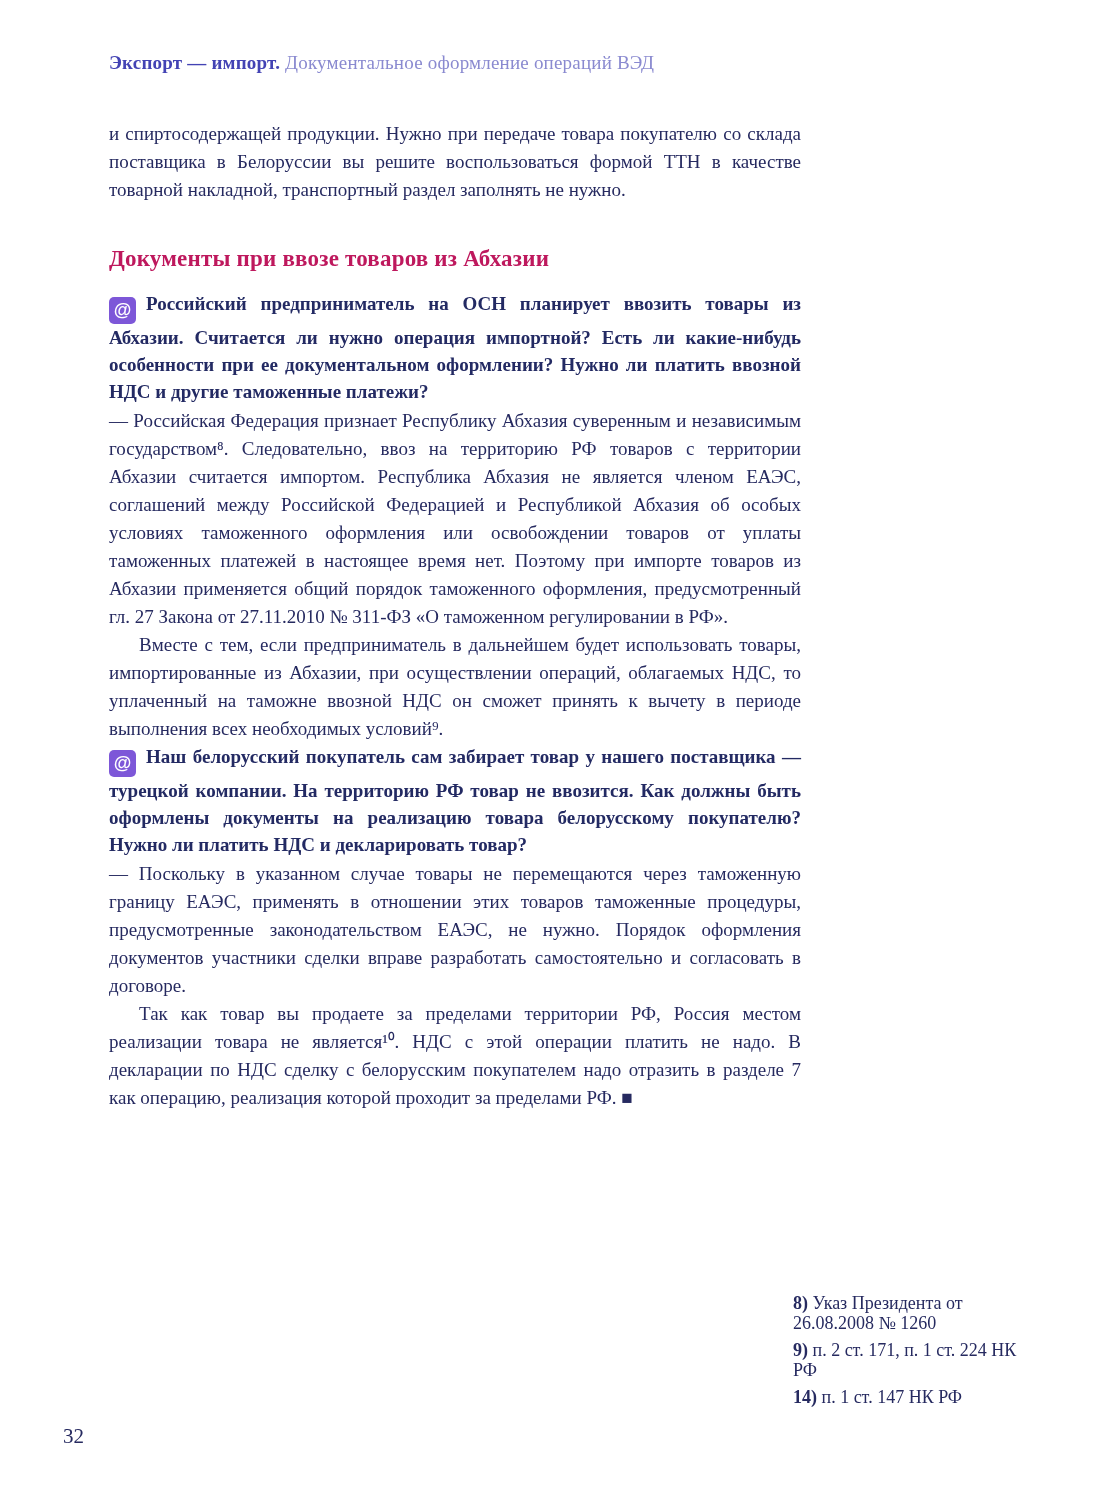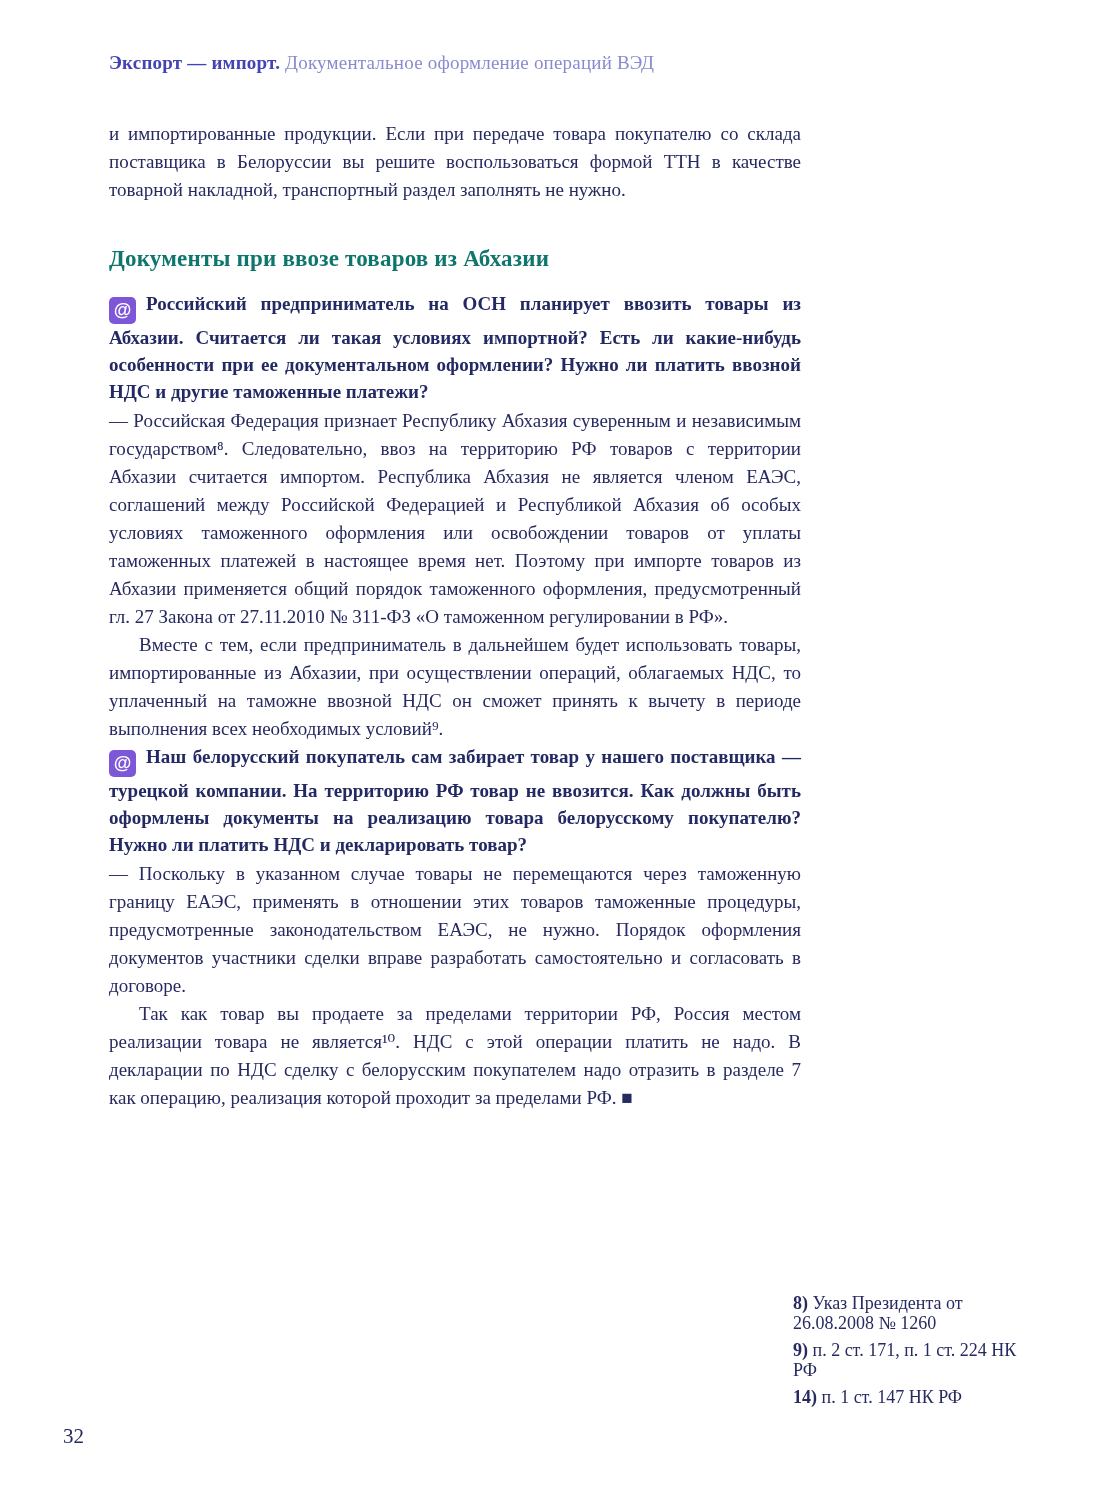--- a/index.html
+++ b/index.html
@@ -30,21 +30,21 @@
     line-height: 28px;
     text-align: justify;
     margin: 0;
     hyphens: auto;
   }
   .para.ind { text-indent: 30px; }
   h2.section-heading {
     font-size: 23px;
     line-height: 30px;
     font-weight: bold;
-    color: #0f766e;
+    color: #be185d;
     margin: 40px 0 16px 0;
     letter-spacing: 0.2px;
   }
   .question {
     font-size: 19px;
     line-height: 27px;
     font-weight: bold;
     text-align: justify;
     color: #232a63;
     margin: 0 0 2px 0;
@@ -58,21 +58,21 @@
     border-radius: 5px;
     text-align: center;
     line-height: 27px;
     font-size: 18px;
     font-family: "Liberation Sans", sans-serif;
     font-weight: bold;
     vertical-align: -6px;
     margin-right: 10px;
     text-indent: 0;
   }
-  .answer-block { margin-top: 2px; }
+  .answer-block { margin-top: 2px; font-family: Liberation Serif, serif; }
   .footnotes {
     position: absolute;
     left: 793px; top: 1293px;
     width: 240px;
     font-size: 18px;
     line-height: 20px;
     color: #262a60;
   }
   .footnote { margin-bottom: 7px; }
   .footnote .fn-num { font-weight: bold; }
@@ -85,25 +85,25 @@
 </style>
 </head>
 <body>
 
 <div class="main-col">
 
   <div class="kicker">
     <span class="kicker-bold">Экспорт — импорт.</span><span class="kicker-rest"> Документальное оформление операций ВЭД</span>
   </div>
 
-  <p class="para">и импортированные продукции. Если при передаче товара покупателю со склада поставщика в Белоруссии вы решите воспользоваться формой ТТН в качестве товарной накладной, транспортный раздел заполнять не нужно.</p>
+  <p class="para">и спиртосодержащей продукции. Нужно при передаче товара покупателю со склада поставщика в Белоруссии вы решите воспользоваться формой ТТН в качестве товарной накладной, транспортный раздел заполнять не нужно.</p>
 
   <h2 class="section-heading">Документы при ввозе товаров из Абхазии</h2>
 
-  <p class="question"><span class="at-badge">@</span><span>Российский предприниматель на ОСН планирует ввозить товары из Абхазии. Считается ли такая условиях импортной? Есть ли какие-нибудь особенности при ее документальном оформлении? Нужно ли платить ввозной НДС и другие таможенные платежи?</span></p>
+  <p class="question"><span class="at-badge">@</span><span>Российский предприниматель на ОСН планирует ввозить товары из Абхазии. Считается ли нужно операция импортной? Есть ли какие-нибудь особенности при ее документальном оформлении? Нужно ли платить ввозной НДС и другие таможенные платежи?</span></p>
 
   <div class="answer-block">
     <p class="para">—  Российская Федерация признает Республику Абхазия суверенным и независимым государством⁸. Следовательно, ввоз на территорию РФ товаров с территории Абхазии считается импортом. Республика Абхазия не является членом ЕАЭС, соглашений между Российской Федерацией и Республикой Абхазия об особых условиях таможенного оформления или освобождении товаров от уплаты таможенных платежей в настоящее время нет. Поэтому при импорте товаров из Абхазии применяется общий порядок таможенного оформления, предусмотренный гл. 27 Закона от 27.11.2010 № 311-ФЗ «О таможенном регулировании в РФ».</p>
     <p class="para ind">Вместе с тем, если предприниматель в дальнейшем будет использовать товары, импортированные из Абхазии, при осуществлении операций, облагаемых НДС, то уплаченный на таможне ввозной НДС он сможет принять к вычету в периоде выполнения всех необходимых условий⁹.</p>
   </div>
 
 
   <p class="question"><span class="at-badge">@</span><span>Наш белорусский покупатель сам забирает товар у нашего поставщика — турецкой компании. На территорию РФ товар не ввозится. Как должны быть оформлены документы на реализацию товара белорусскому покупателю? Нужно ли платить НДС и декларировать товар?</span></p>
 
   <div class="answer-block">

